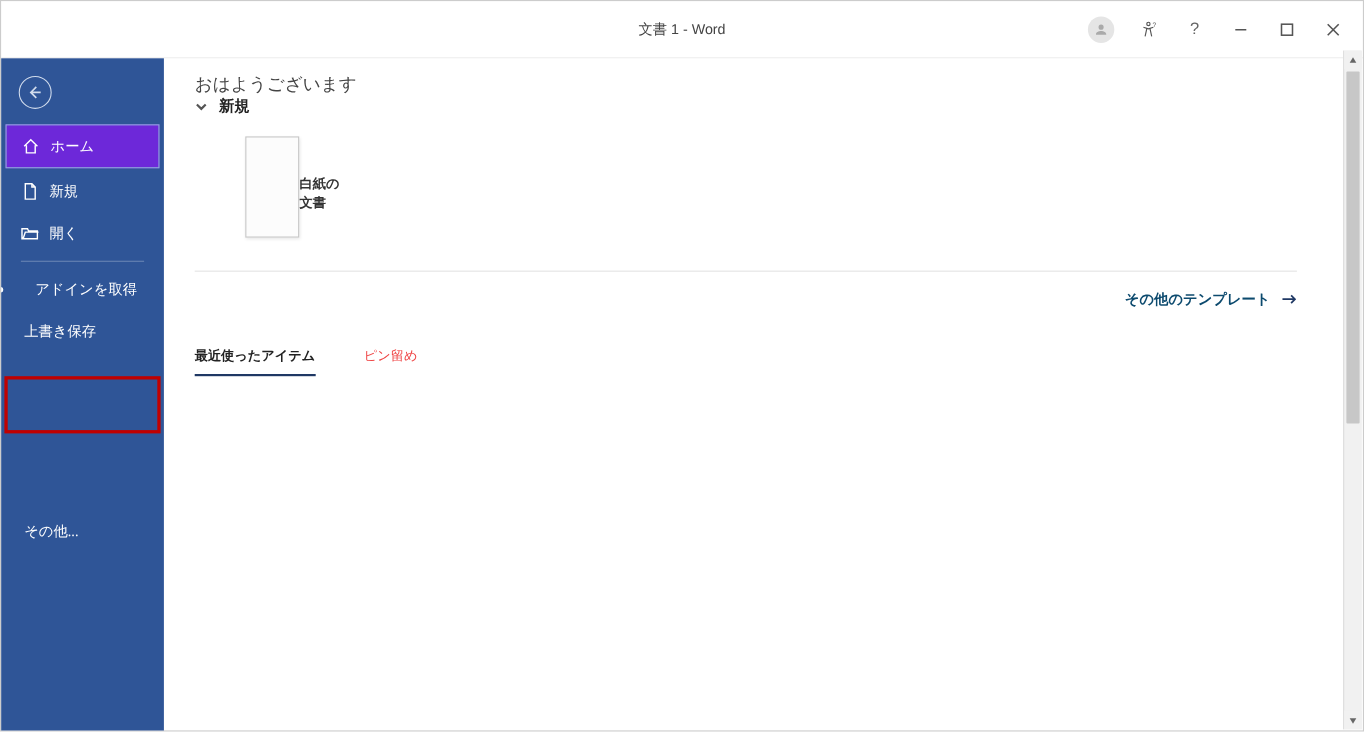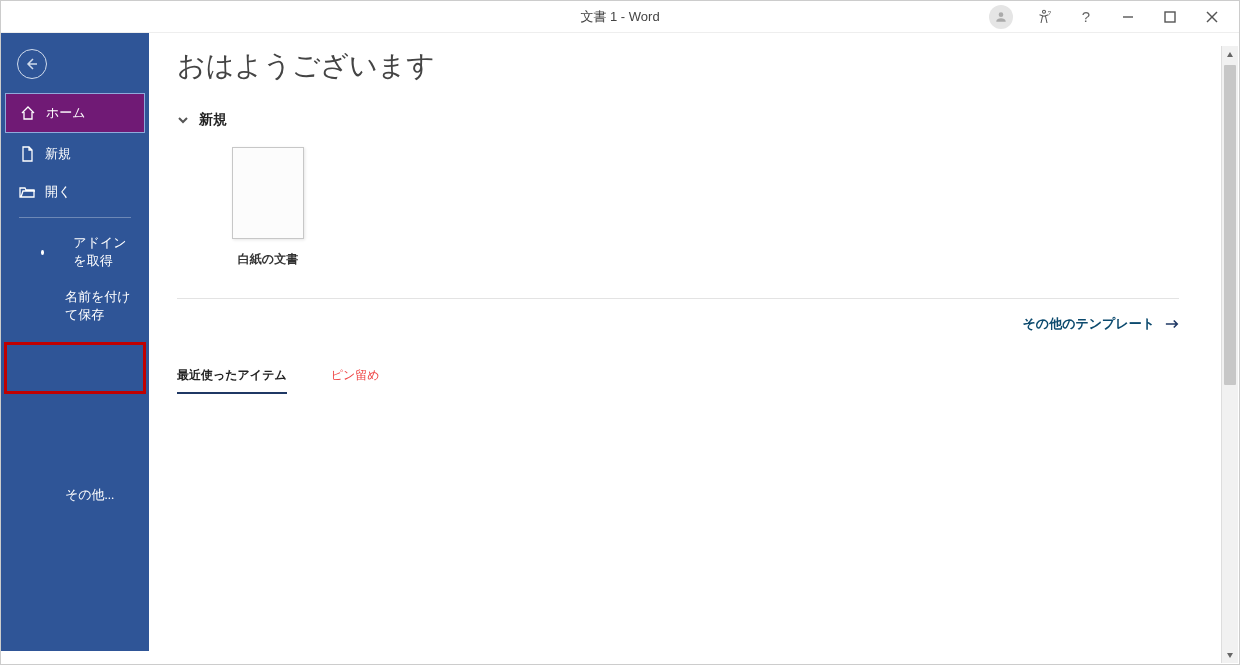--- a/index.html
+++ b/index.html
@@ -2,21 +2,21 @@
 <html><head>
 <meta charset="utf-8">
 <style>
   * { box-sizing: border-box; margin: 0; padding: 0; }
   html, body { width: 1240px; height: 665px; font-family: "Yu Gothic UI", "Segoe UI", Meiryo, sans-serif; background: #fff; overflow: hidden; }
   body { border: 1px solid #ccc; position: relative; }
 
   
   .title-bar {
     position: relative;
-    height: 32px;
+    height: 52px;
     display: flex;
     align-items: center;
     justify-content: center;
     font-size: 13px;
     color: #444;
     border-bottom: 1px solid #eee;
   }
   .title-bar .caption { position: absolute; left: 50%; transform: translateX(-50%); }
   .title-controls {
     position: absolute;
@@ -67,27 +67,27 @@
   .back-circle svg { width:14px; height:14px; stroke:#d0dbec; fill:none; stroke-width:1.5; }
 
   .nav-item {
     display:flex; align-items:center;
     gap: 10px;
     padding: 10px 14px 10px 18px;
     min-height: 34px;
     cursor: pointer;
   }
   .nav-item.active {
-    background: #701a75;
+    background: #6d28d9;
     border: 1px solid #8faadb;
     margin: 2px 4px;
     padding-left: 14px;
   }
   .nav-item .nav-icon { width:16px; height:16px; stroke:#fff; fill:none; stroke-width:1.3; flex-shrink:0; }
-  .nav-item.sub    { padding-left: 64px; font-family: Liberation Serif, serif; }
+  .nav-item.sub    { padding-left: 21px; font-family: Liberation Serif, serif; }
 
   .nav-dot::before {
     content:""; display:inline-block; width:5px; height:5px; background:#fff; border-radius:50%;
     margin-left:-24px; margin-right:19px;
   }
 
   .nav-sep {
     border-top:1px solid rgba(255,255,255,.3);
     margin: 6px 18px;
   }
@@ -102,33 +102,32 @@
   }
 
   
   .content {
     flex: 1;
     position: relative;
     padding: 14px 60px 0 28px;
     overflow: hidden;
   }
   .greeting {
-    font-size: 28px;
+    font-size: 16px;
     font-weight: 300;
     color: #444;
-    margin-bottom: 26px;
   }
   .section-header {
     display:flex; align-items:center; gap:10px;
     font-size:14px; font-weight:bold; color:#222;
     margin-bottom: 18px;
   }
   .section-header svg { width:12px; height:12px; stroke:#555; fill:none; stroke-width:2; }
   .template-row { display:flex; gap:24px; margin-left:46px; }
-  .template-card { display:flex; flex-direction:column; align-items:center; width:90px; }
+  .template-card { display:flex; flex-direction:row; align-items:center; width:90px; }
   .template-thumb {
     width:72px; height:92px; border:1px solid #c7c7c7; background:#fcfcfc;
     box-shadow: 1px 1px 3px rgba(0,0,0,.1);
   }
   .template-label { font-size:12px; font-weight:bold; margin-top:12px; color:#333; }
   .content hr { margin:30px 0 16px 0; border:none; border-top:1px solid #e3e3e3; }
   .more-link {
     text-align:right; font-size:13px; color:#0c4a6e; font-weight:bold;
     display:flex; align-items:center; justify-content:flex-end; gap:10px;
     margin-bottom: 34px;
@@ -216,22 +215,22 @@
           <path d="M1 4h5l1 2h8v7H1zM2 13l2-6h13"></path>
         </svg>
       <span>開く</span>
     </div>
 
     <div class="nav-sep"></div>
 
     <div class="nav-item sub nav-dot">
       <span>アドインを取得</span>
     </div>
-    <div class="nav-item sub" style="padding-top:8px;padding-bottom:8px;">
-      <span>名前を付けて保存</span>
+    <div class="nav-item sub">
+      <span>上書き保存</span>
     </div>
 
     <div style="height:120px"></div>
 
     <div style="height:12px"></div>
     <div style="height:12px"></div>
     <div class="nav-item sub">
       <span>その他...</span>
     </div>
   </div>

